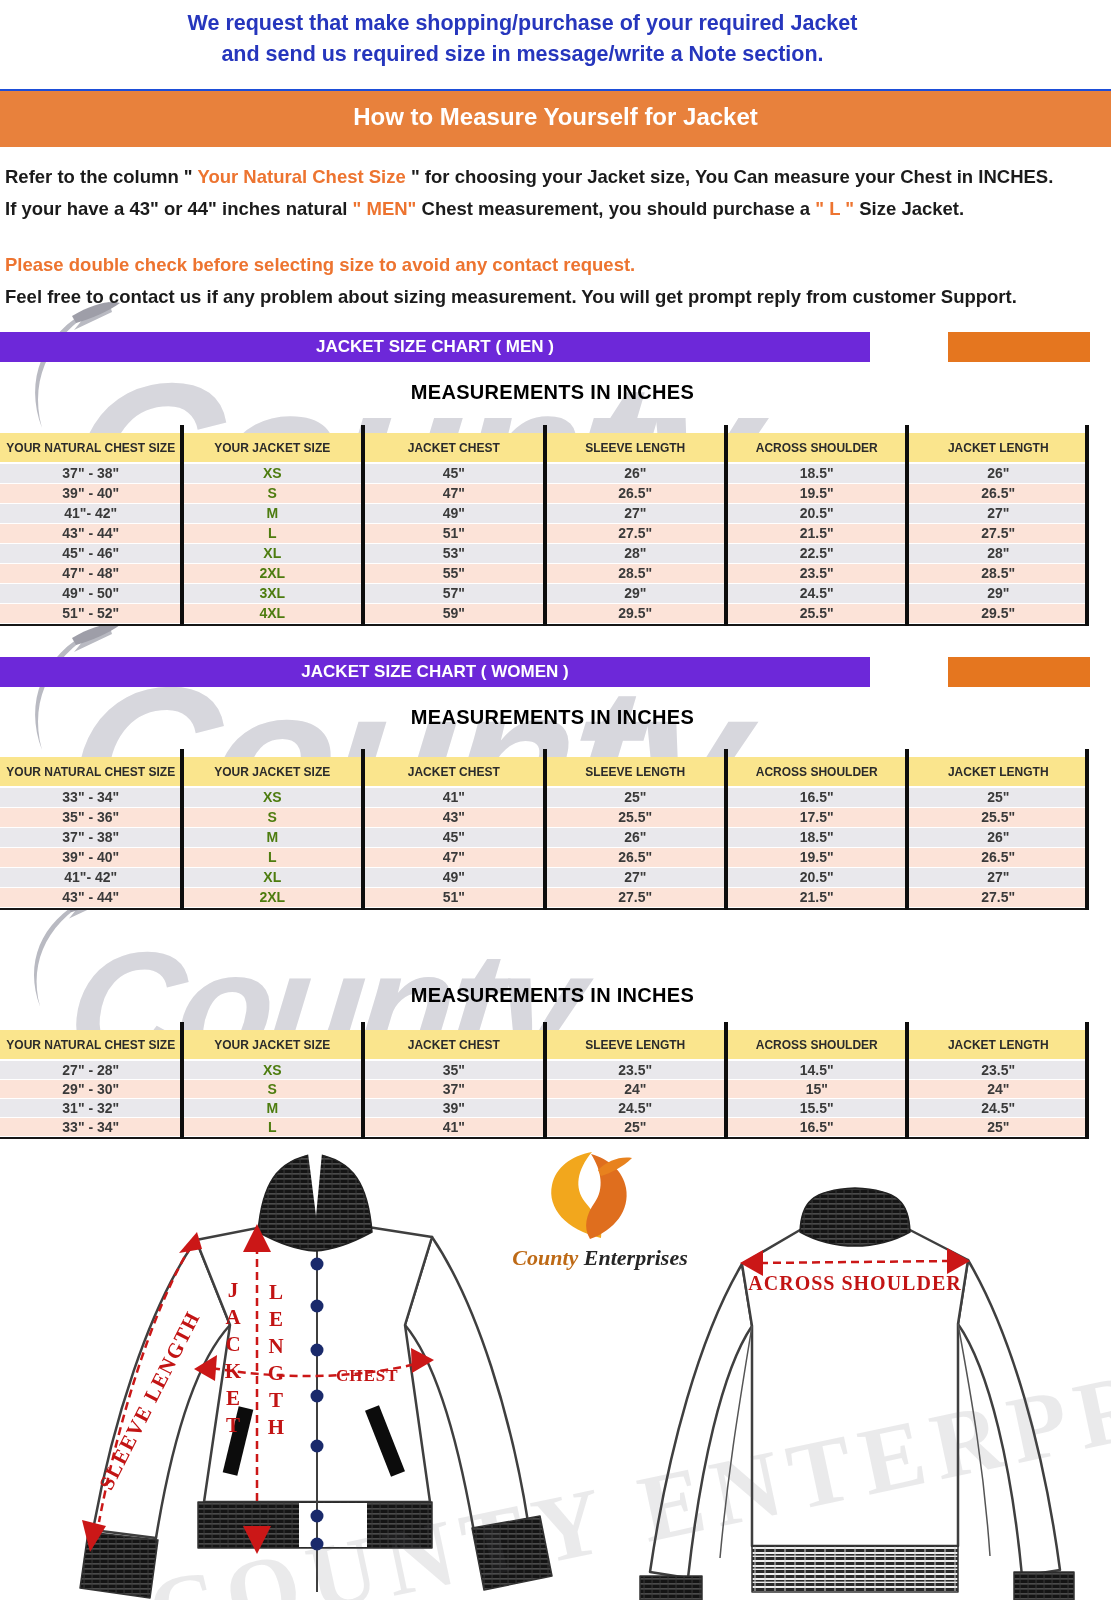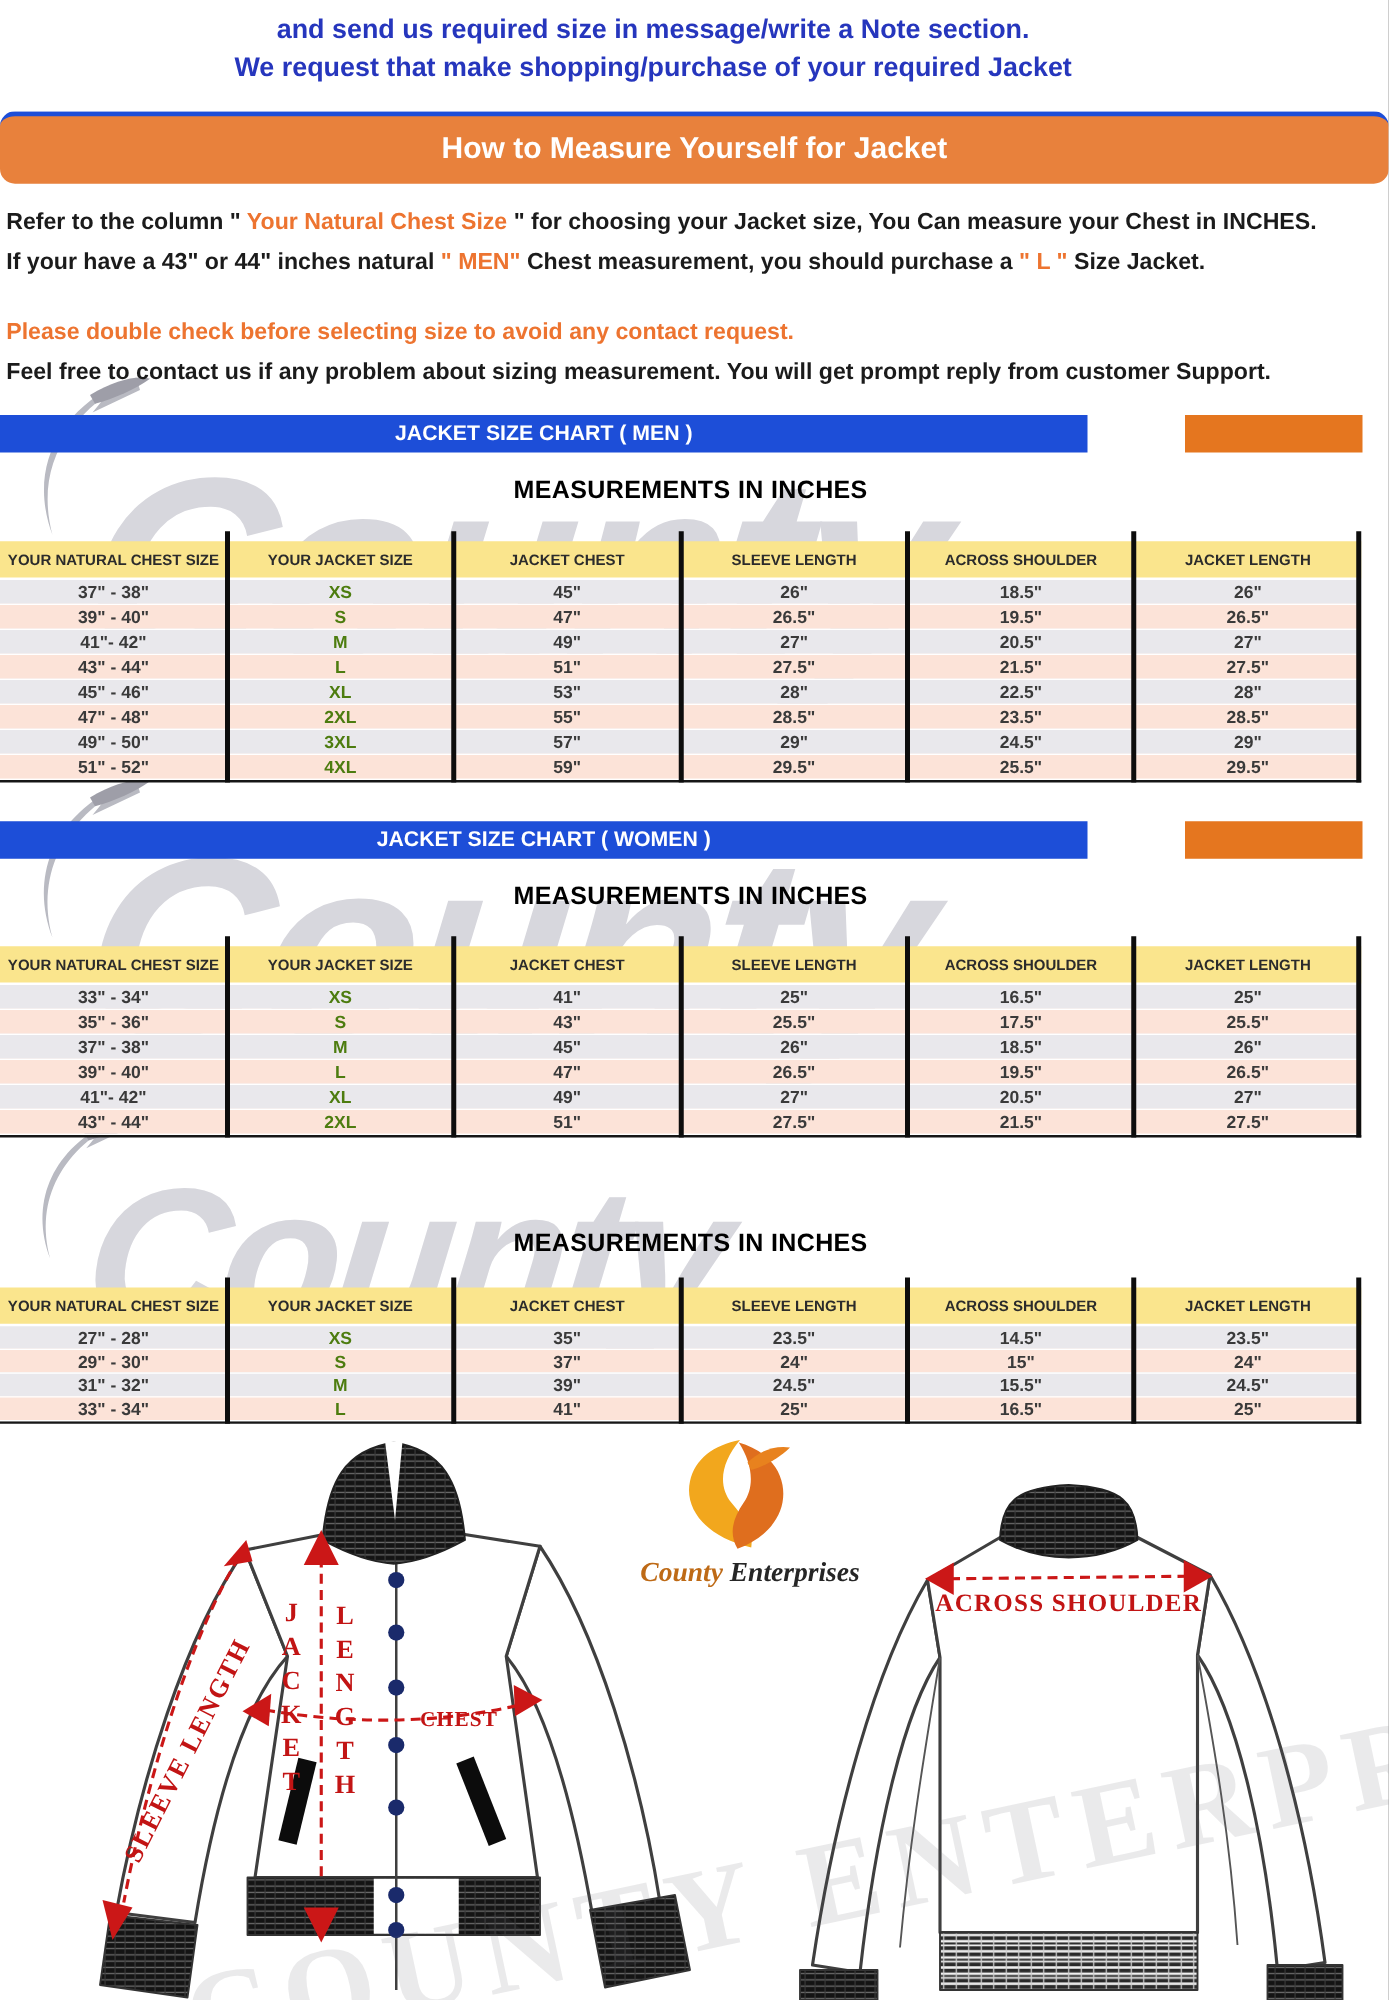--- a/index.html
+++ b/index.html
@@ -9,27 +9,27 @@
   
   .wm{position:absolute;z-index:0;pointer-events:none;}
   .wm-script{font-style:italic;font-weight:bold;color:#d7d7dd;letter-spacing:-6px;
              transform:skewX(-6deg);white-space:nowrap;line-height:1;}
   .wm-diag{font-family:"Liberation Serif",serif;font-weight:bold;font-size:95px;letter-spacing:10px;
            color:rgba(90,90,100,0.13);white-space:nowrap;transform:rotate(-12deg);transform-origin:0 50%;z-index:5;}
   
   .layer{position:absolute;left:0;right:0;z-index:1;}
   .intro{top:8px;text-align:center;padding-right:66px;color:#2636BD;font-weight:bold;
          font-size:21.5px;line-height:31px;}
-  .how-banner{top:89px;height:58px;background:#E8813C;border-top:4px solid #1d4ed8;
-              color:#fff;font-weight:bold;font-size:24px;text-align:center;line-height:52px;border-radius:12px;}
+  .how-banner{top:89px;height:58px;background:#E8813C;border-top:2px solid #1d4ed8;
+              color:#fff;font-weight:bold;font-size:24px;text-align:center;line-height:52px;}
   .instr{top:161px;left:5px;right:4px;font-weight:bold;font-size:18.5px;line-height:32px;color:#1b1b1b;}
   .orange-t{color:#ED7430;}
   .spacer24{height:24px;}
   
-  .sec-banner{position:absolute;left:0;width:870px;height:30px;background:#1d4ed8;z-index:1;
+  .sec-banner{position:absolute;left:0;width:870px;height:30px;background:#6d28d9;z-index:1;
               color:#fff;font-weight:bold;font-size:17px;text-align:center;line-height:30px;}
   .banner-end{position:absolute;top:0;left:948px;width:142px;height:100%;background:#E5761F;}
   .banner-label{position:relative;z-index:2;}
   .measure-head{position:absolute;left:0;width:1105px;text-align:center;z-index:1;
                 color:#000000;font-weight:bold;font-size:20px;letter-spacing:.3px;}
   
   .tbl-wrap{position:absolute;left:0;width:1089px;z-index:1;border-bottom:2px solid #161616;}
   table.size-table{width:100%;border-collapse:collapse;table-layout:fixed;}
   .size-table th{background:#FAE58D;height:30px;font-size:12px;font-weight:bold;color:#2b2b2b;
                  border-bottom:2px solid #fff;padding:0 2px;}
@@ -72,22 +72,22 @@
       <path d="M58,20 C78,8 96,4 106,7 C95,15 77,23 62,27 Z" fill="#9e9ea8"></path>
     </svg>
   <div class="wm wm-script" style="left:70px;top:656px;font-size:205px;">County</div>
   <svg class="wm" style="left:14px;top:888px;" width="110" height="135" viewBox="0 0 120 150">
       <path d="M95,6 C38,34 14,80 28,132 C10,84 28,38 78,12 L60,34 L98,16 Z" fill="#b9bac2"></path>
       <path d="M58,20 C78,8 96,4 106,7 C95,15 77,23 62,27 Z" fill="#9e9ea8"></path>
     </svg>
   <div class="wm wm-script" style="left:70px;top:928px;font-size:158px;">County</div>
 
   <div class="layer intro">
+    <div>We request that make shopping/purchase of your required Jacket</div>
     <div>and send us required size in message/write a Note section.</div>
-    <div>We request that make shopping/purchase of your required Jacket</div>
   </div>
 
   <div class="layer how-banner">
     <span>How to Measure Yourself for Jacket</span>
   </div>
 
   <div class="layer instr">
     <div><span>Refer to the column " </span><span class="orange-t">Your Natural Chest Size</span><span> " for choosing your Jacket size, You Can measure your Chest in INCHES.</span></div>
     <div><span>If your have a 43" or 44"  inches natural </span><span class="orange-t">" MEN"</span><span> Chest measurement, you should purchase a </span><span class="orange-t">" L "</span><span> Size Jacket.</span></div>
     <div class="spacer24"></div>

